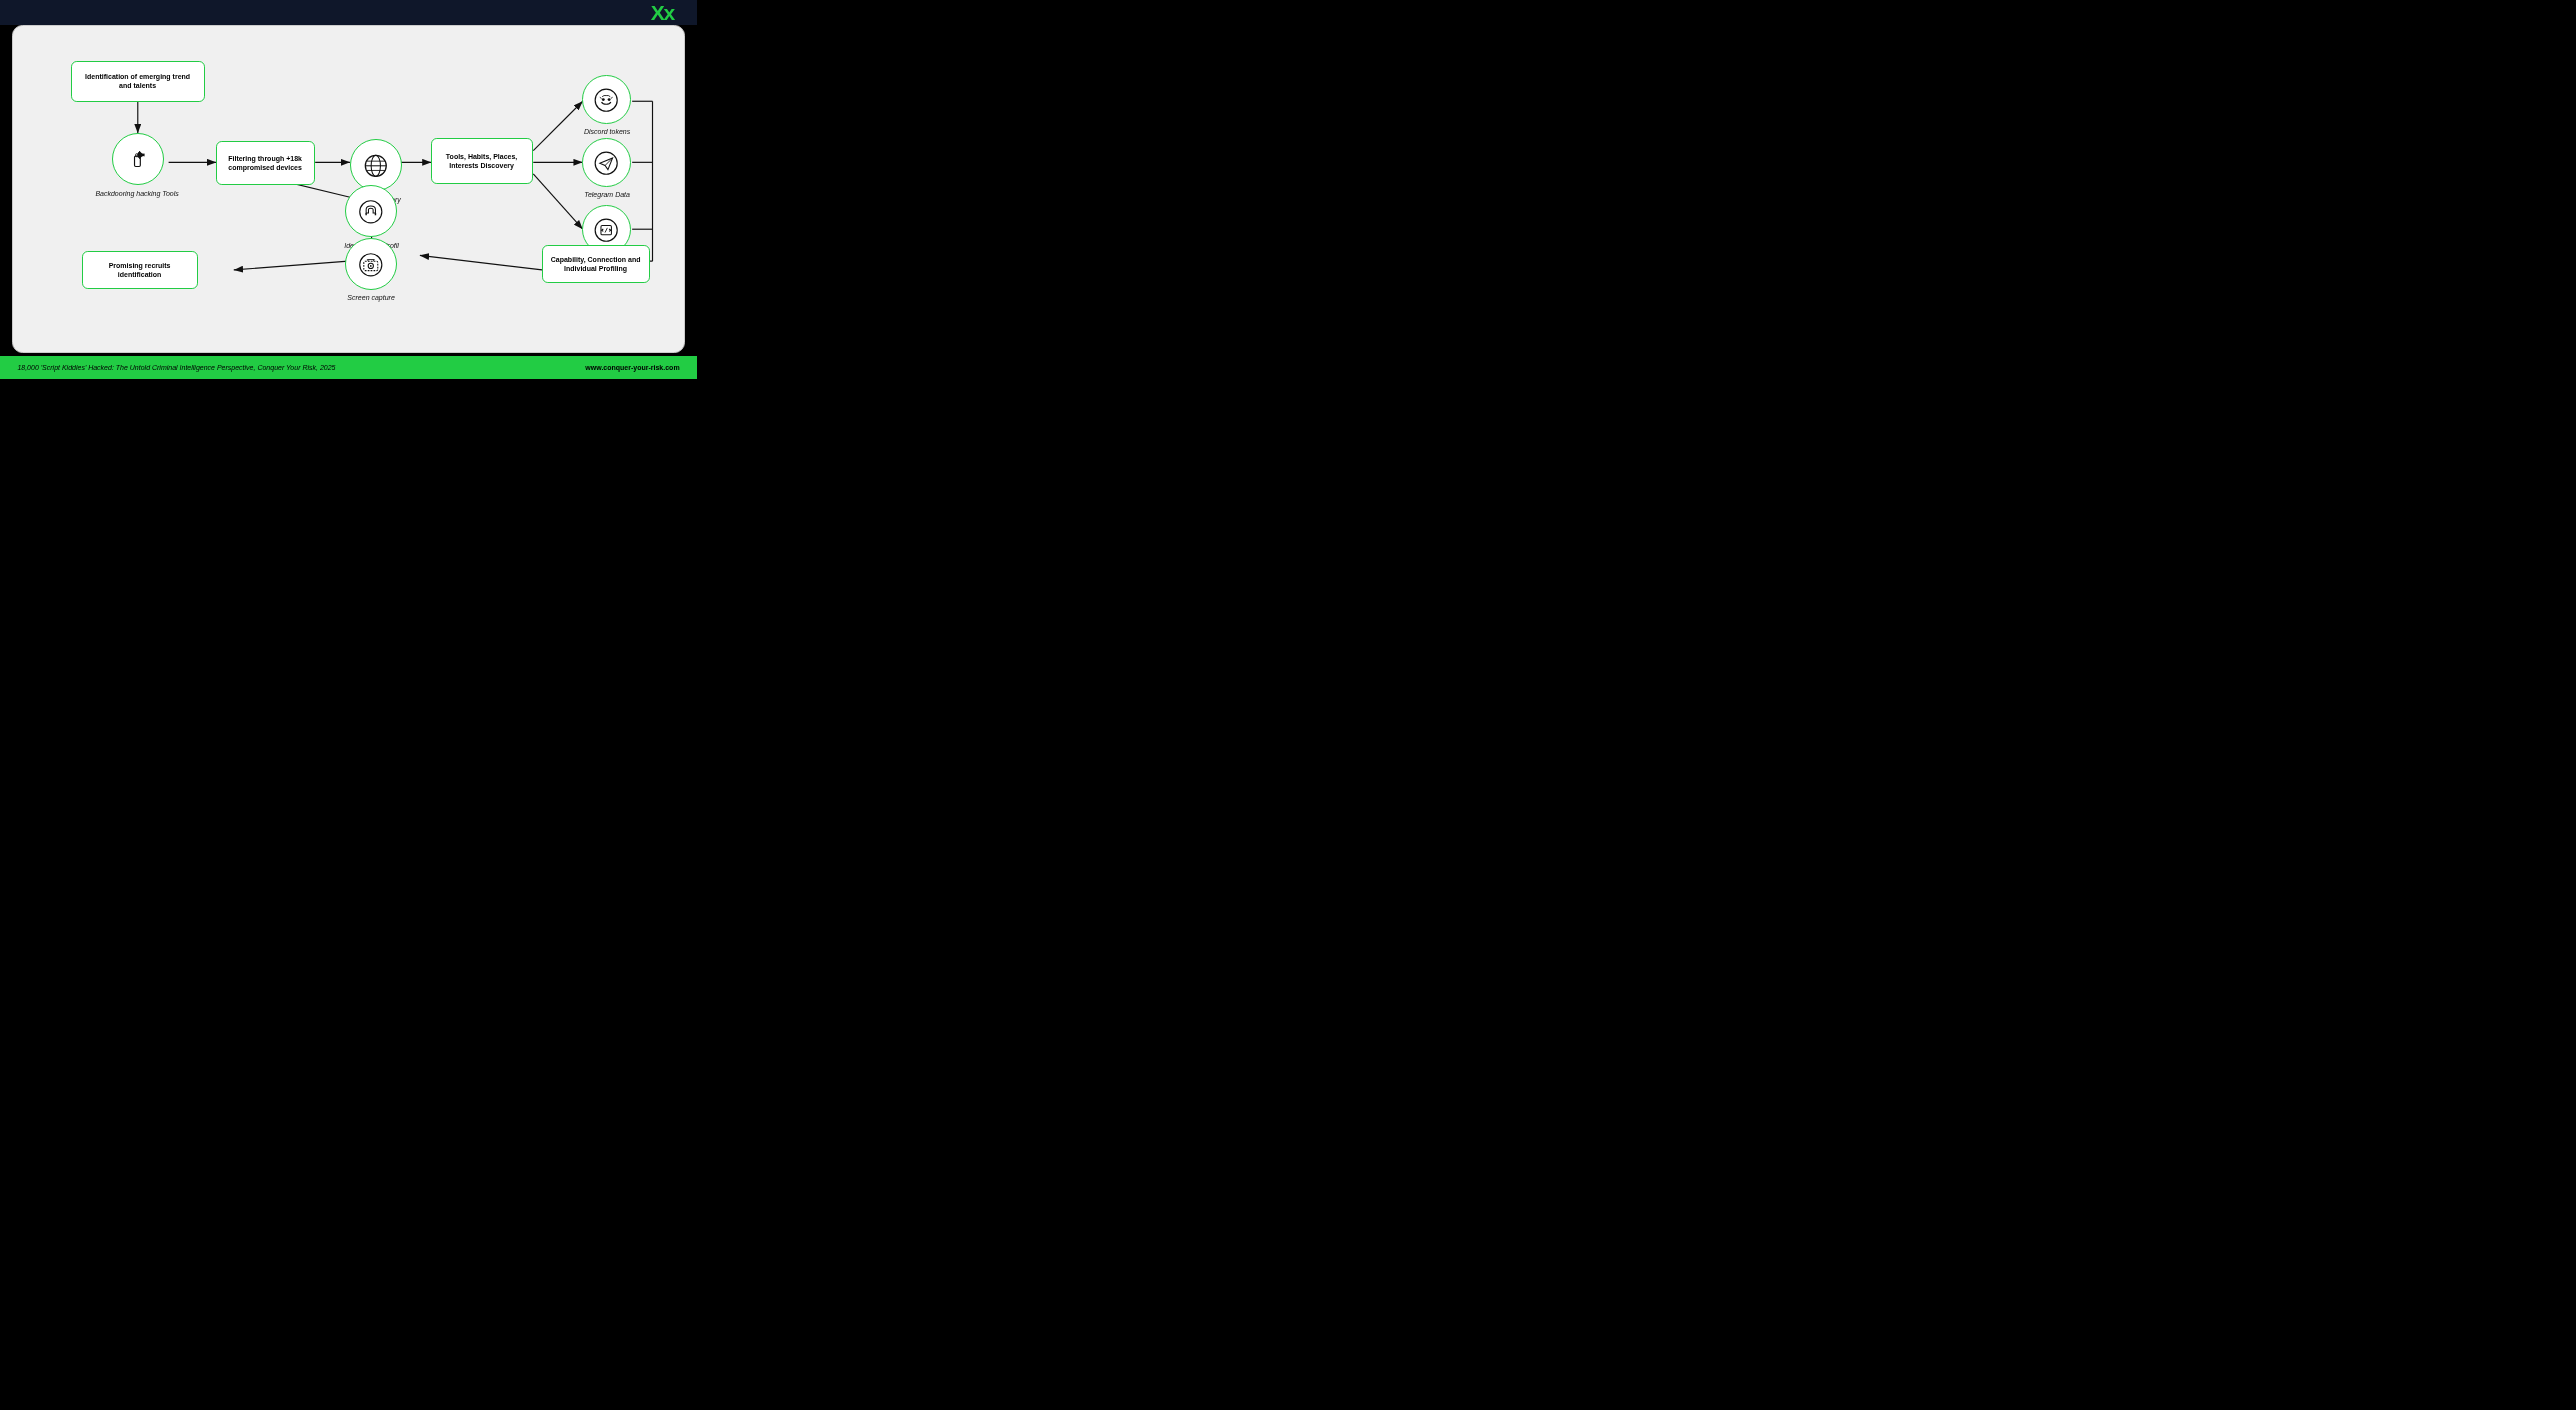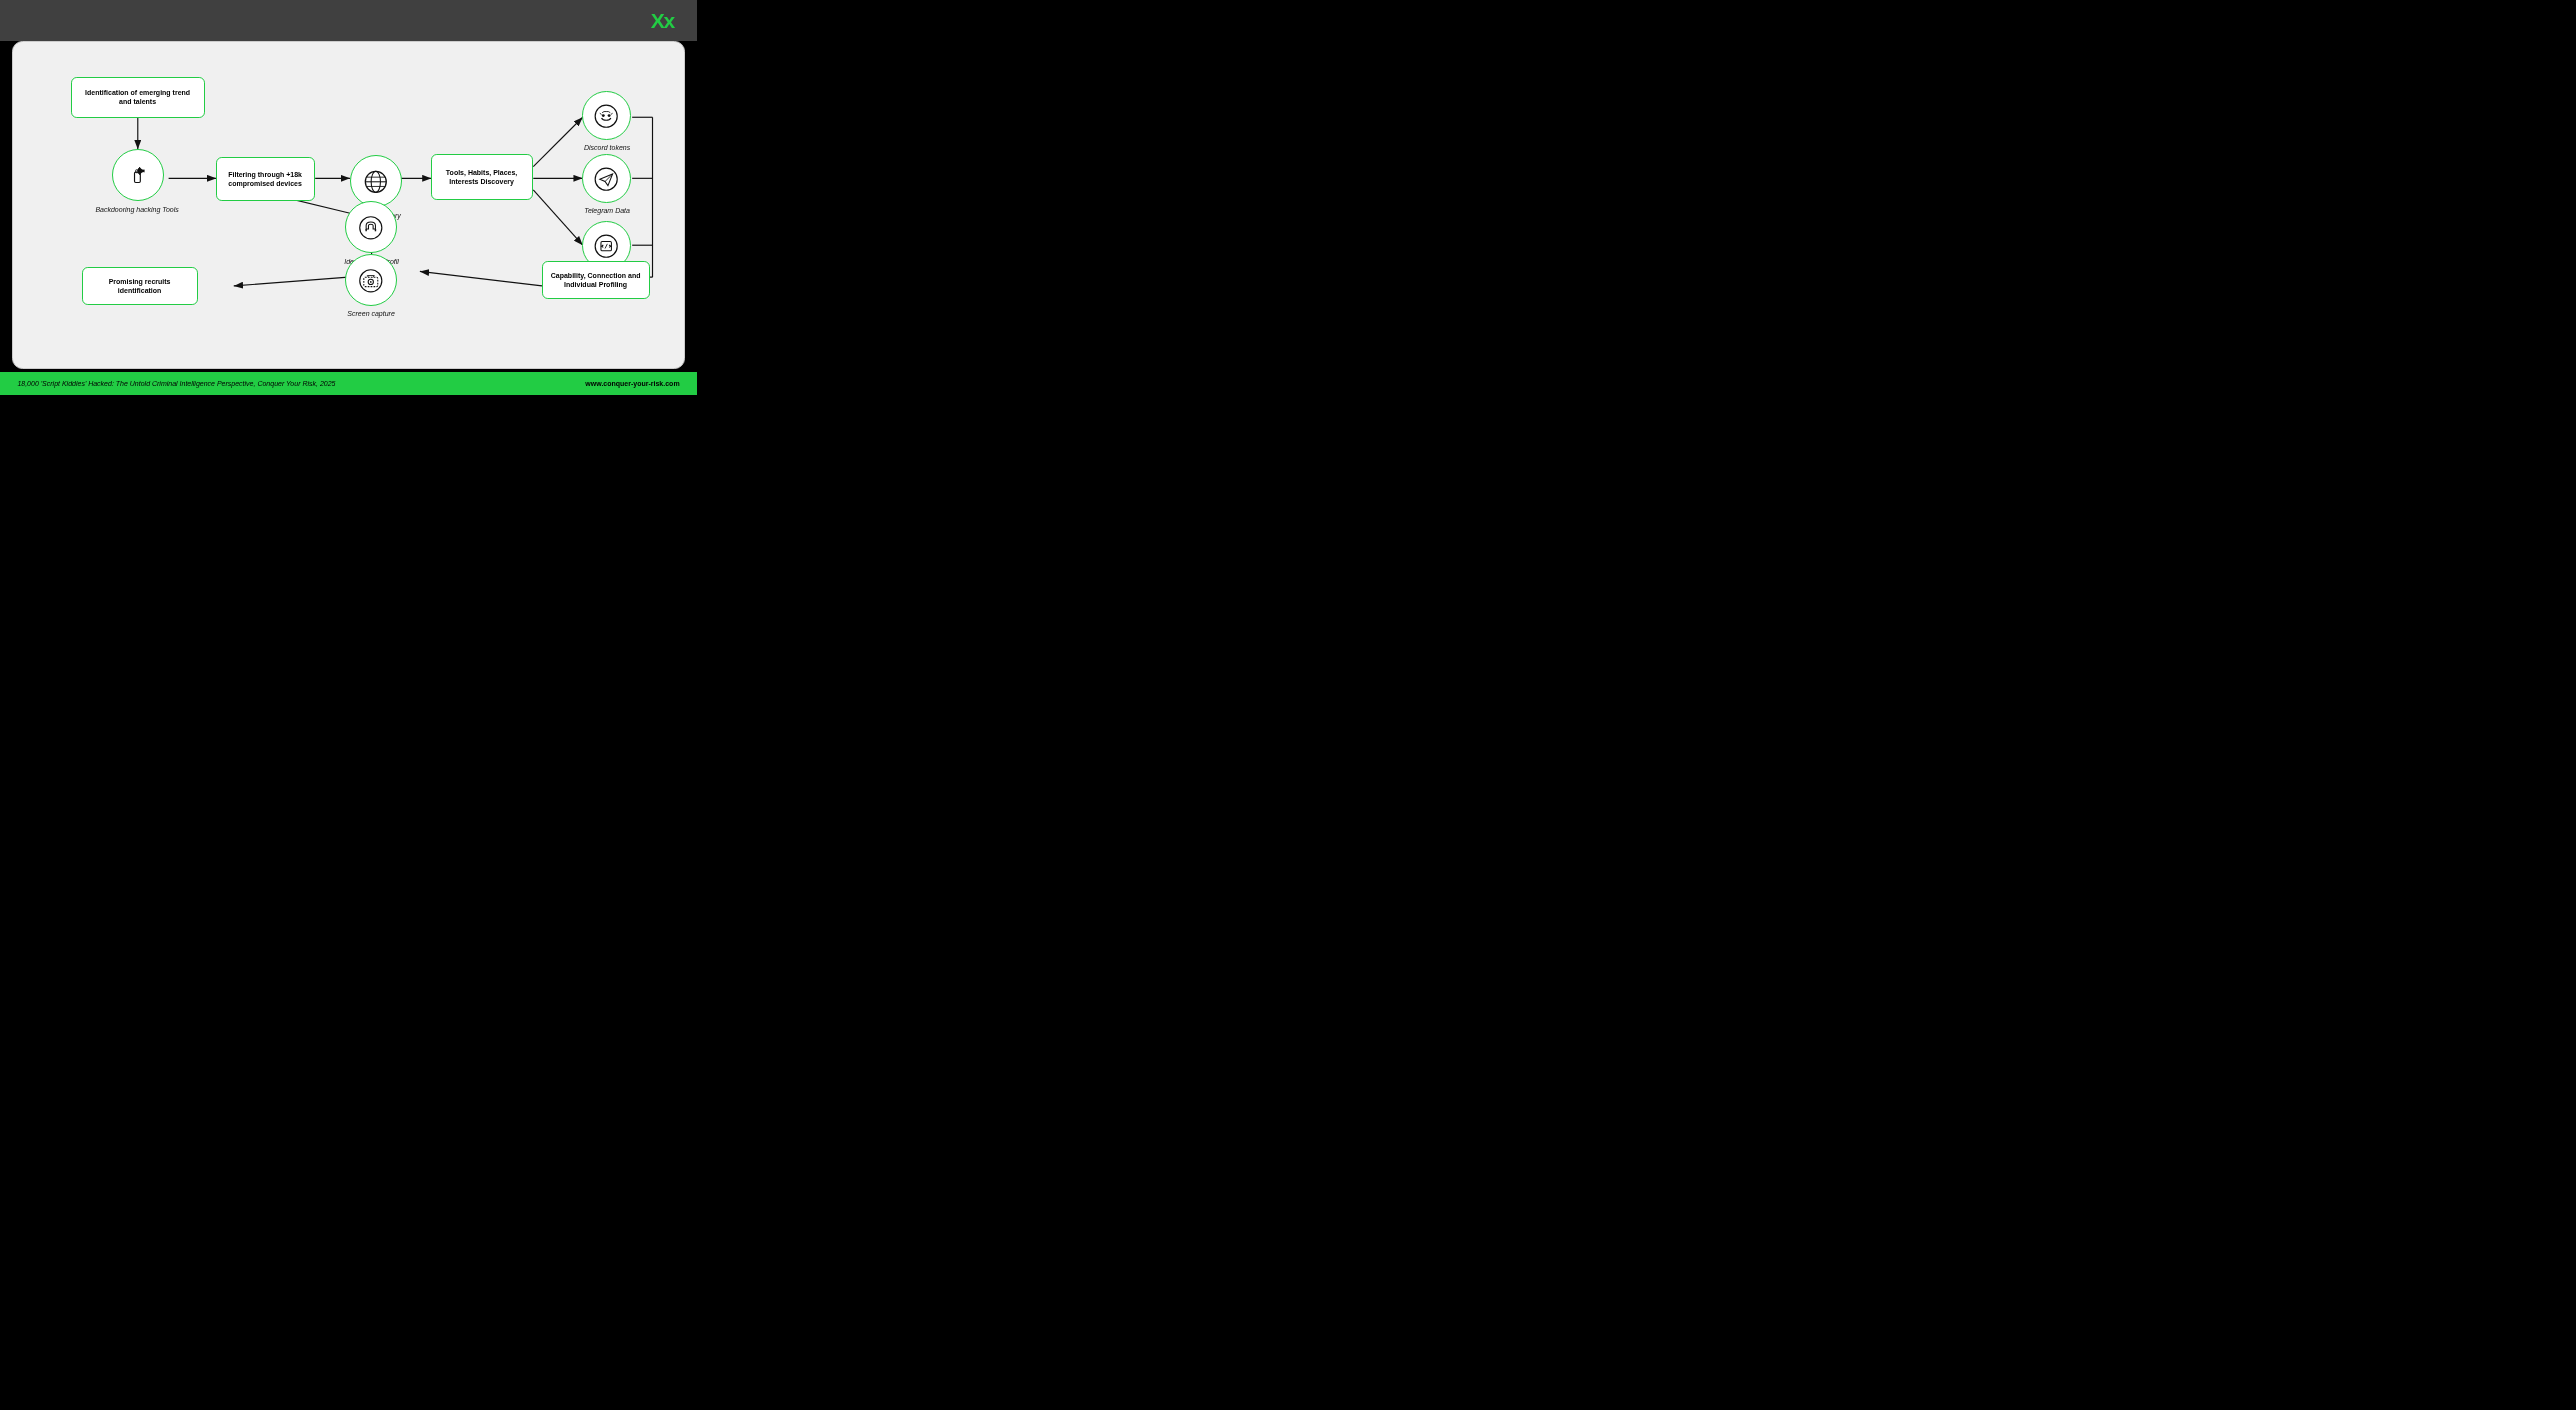--- a/index.html
+++ b/index.html
@@ -4,22 +4,22 @@
   <style>
     * { box-sizing: border-box; margin: 0; padding: 0; }
     body {
       background: #000;
       font-family: Arial, sans-serif;
       width: 697px;
       min-height: 384px;
     }
 
     .top-bar {
-      background: #404040;
-      height: 41px;
+      background: #0f172a;
+      height: 25px;
       display: flex;
       align-items: center;
       justify-content: flex-end;
       padding-right: 23px;
     }
 
     .logo {
       color: #22cc44;
       font-size: 21px;
       font-weight: 900;

